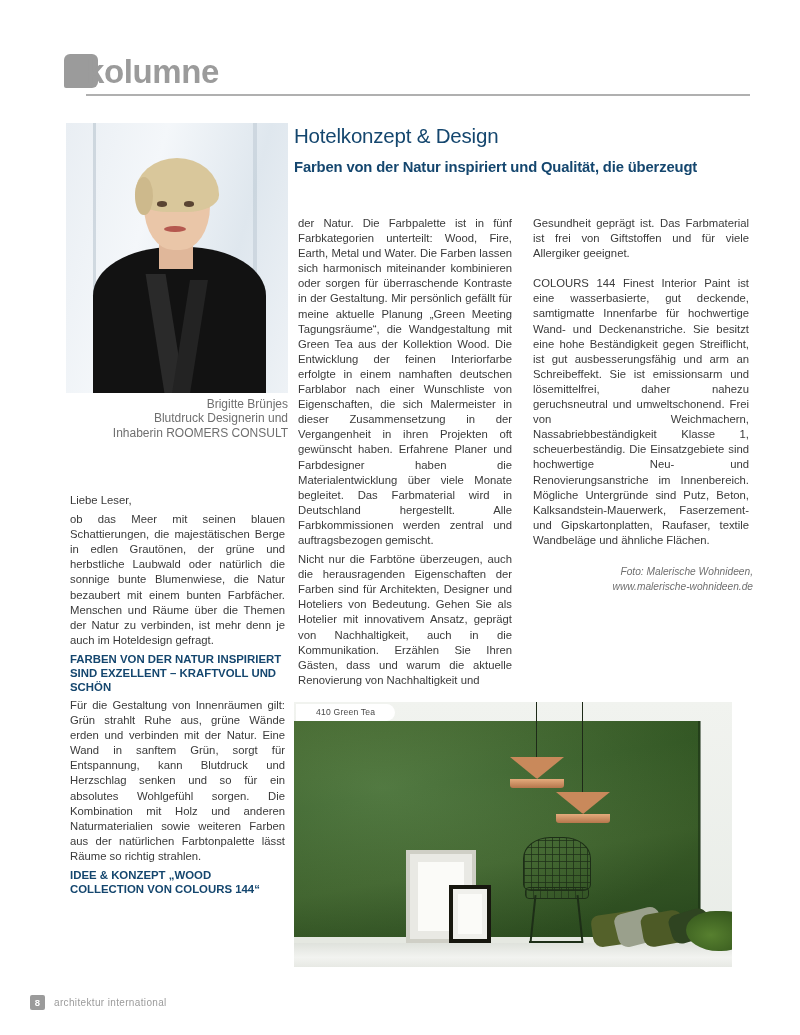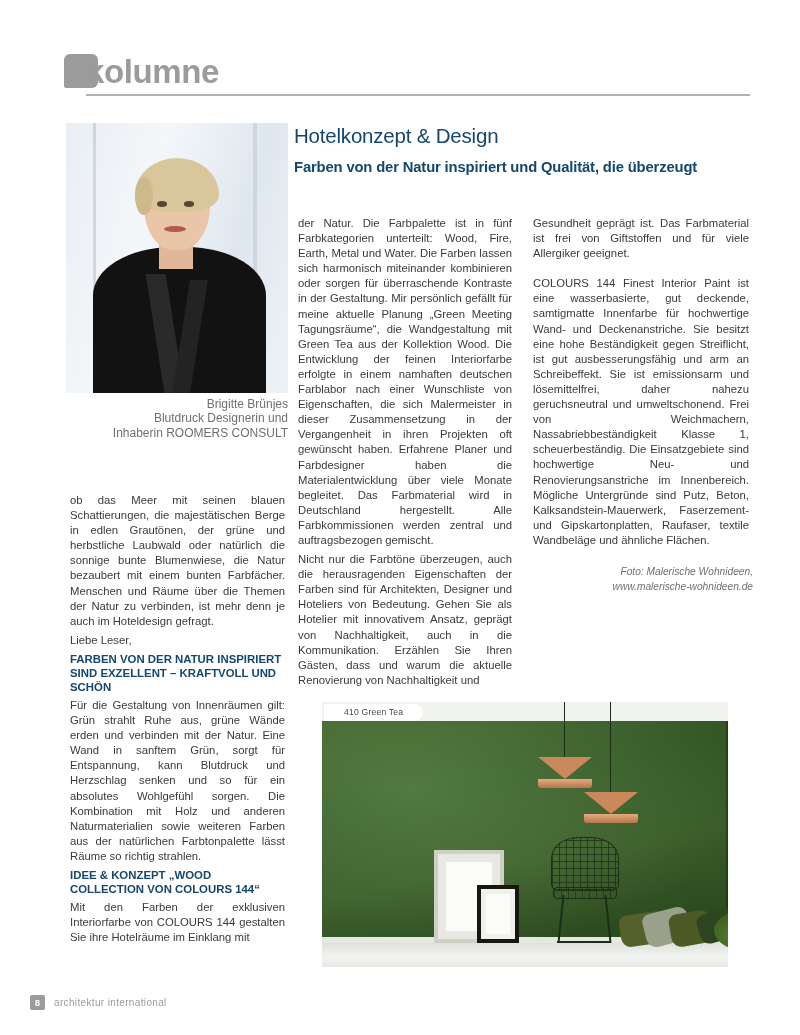--- a/index.html
+++ b/index.html
@@ -228,25 +228,24 @@
     font-size: 10.2px;
     line-height: 14.6px;
     color: #6f6f6f;
   }
 
   
   .room-photo {
     position: absolute;
     left: 294px;
     top: 702px;
-    width: 406px;
+    width: 438px;
     height: 265px;
     overflow: hidden;
     background: #14b8a6;
-    margin-left: 28px;
   }
   .rp-wall-bg {
     position: absolute;
     inset: 0;
     background: linear-gradient(180deg, #f1f3ef 0%, #e8ece7 100%);
   }
   .rp-green {
     position: absolute;
     left: 0;
     top: 19px;
@@ -475,26 +474,25 @@
 <div class="portrait-caption">
   <div>Brigitte Brünjes</div>
   <div>Blutdruck Designerin und</div>
   <div>Inhaberin ROOMERS CONSULT</div>
 </div>
 
 <div class="main-title">Hotelkonzept &amp; Design</div>
 <div class="sub-title">Farben von der Natur inspiriert und Qualität, die überzeugt</div>
 
 <div class="col col-1">
+  <p>Liebe Leser,</p>
   <p>ob das Meer mit seinen blauen Schattierungen, die majestätischen Berge in edlen Grautönen, der grüne und herbstliche Laubwald oder natürlich die sonnige bunte Blumenwiese, die Natur bezaubert mit einem bunten Farbfächer. Menschen und Räume über die Themen der Natur zu verbinden, ist mehr denn je auch im Hoteldesign gefragt.</p>
-  <p>Liebe Leser,</p>
   <p class="subhead">FARBEN VON DER NATUR INSPIRIERT SIND EXZELLENT – KRAFTVOLL UND SCHÖN</p>
   <p>Für die Gestaltung von Innenräumen gilt: Grün strahlt Ruhe aus, grüne Wände erden und verbinden mit der Natur. Eine Wand in sanftem Grün, sorgt für Entspannung, kann Blutdruck und Herzschlag senken und so für ein absolutes Wohlgefühl sorgen. Die Kombination mit Holz und anderen Naturmaterialien sowie weiteren Farben aus der natürlichen Farbtonpalette lässt Räume so richtig strahlen.</p>
   <p class="subhead">IDEE &amp; KONZEPT „WOOD COLLECTION VON COLOURS 144“</p>
-  <p>Mit den Farben der exklusiven Interiorfarbe von COLOURS 144 gestalten Sie ihre Hotelräume im Einklang mit</p>
 </div>
 
 <div class="col col-2">
   <p>der Natur. Die Farbpalette ist in fünf Farbkategorien unterteilt: Wood, Fire, Earth, Metal und Water. Die Farben lassen sich harmonisch miteinander kombinieren oder sorgen für überraschende Kontraste in der Gestaltung. Mir persönlich gefällt für meine aktuelle Planung „Green Meeting Tagungsräume“, die Wandgestaltung mit Green Tea aus der Kollektion Wood. Die Entwicklung der feinen Interiorfarbe erfolgte in einem namhaften deutschen Farblabor nach einer Wunschliste von Eigenschaften, die sich Malermeister in dieser Zusammensetzung in der Vergangenheit in ihren Projekten oft gewünscht haben. Erfahrene Planer und Farbdesigner haben die Materialentwicklung über viele Monate begleitet. Das Farbmaterial wird in Deutschland hergestellt. Alle Farbkommissionen werden zentral und auftragsbezogen gemischt.</p>
   <p>Nicht nur die Farbtöne überzeugen, auch die herausragenden Eigenschaften der Farben sind für Architekten, Designer und Hoteliers von Bedeutung. Gehen Sie als Hotelier mit innovativem Ansatz, geprägt von Nachhaltigkeit, auch in die Kommunikation. Erzählen Sie Ihren Gästen, dass und warum die aktuelle Renovierung von Nachhaltigkeit und</p>
 </div>
 
 <div class="col col-3">
   <p>Gesundheit geprägt ist. Das Farbmaterial ist frei von Giftstoffen und für viele Allergiker geeignet.</p>
   <p class="gap">COLOURS 144 Finest Interior Paint ist eine wasserbasierte, gut deckende, samtigmatte Innenfarbe für hochwertige Wand- und Deckenanstriche. Sie besitzt eine hohe Beständigkeit gegen Streiflicht, ist gut ausbesserungsfähig und arm an Schreibeffekt. Sie ist emissionsarm und lösemittelfrei, daher nahezu geruchsneutral und umweltschonend. Frei von Weichmachern, Nassabriebbeständigkeit Klasse 1, scheuerbeständig. Die Einsatzgebiete sind hochwertige Neu- und Renovierungsanstriche im Innenbereich. Mögliche Untergründe sind Putz, Beton, Kalksandstein-Mauerwerk, Faserzement- und Gipskartonplatten, Raufaser, textile Wandbeläge und ähnliche Flächen.</p>

